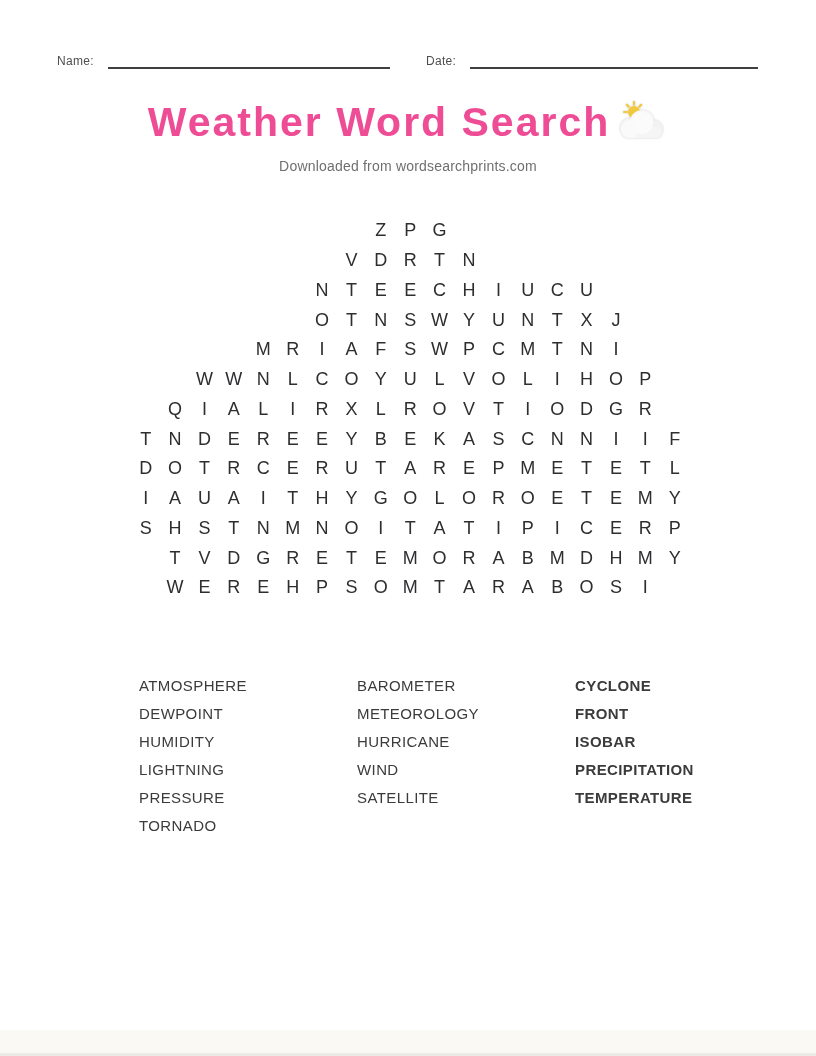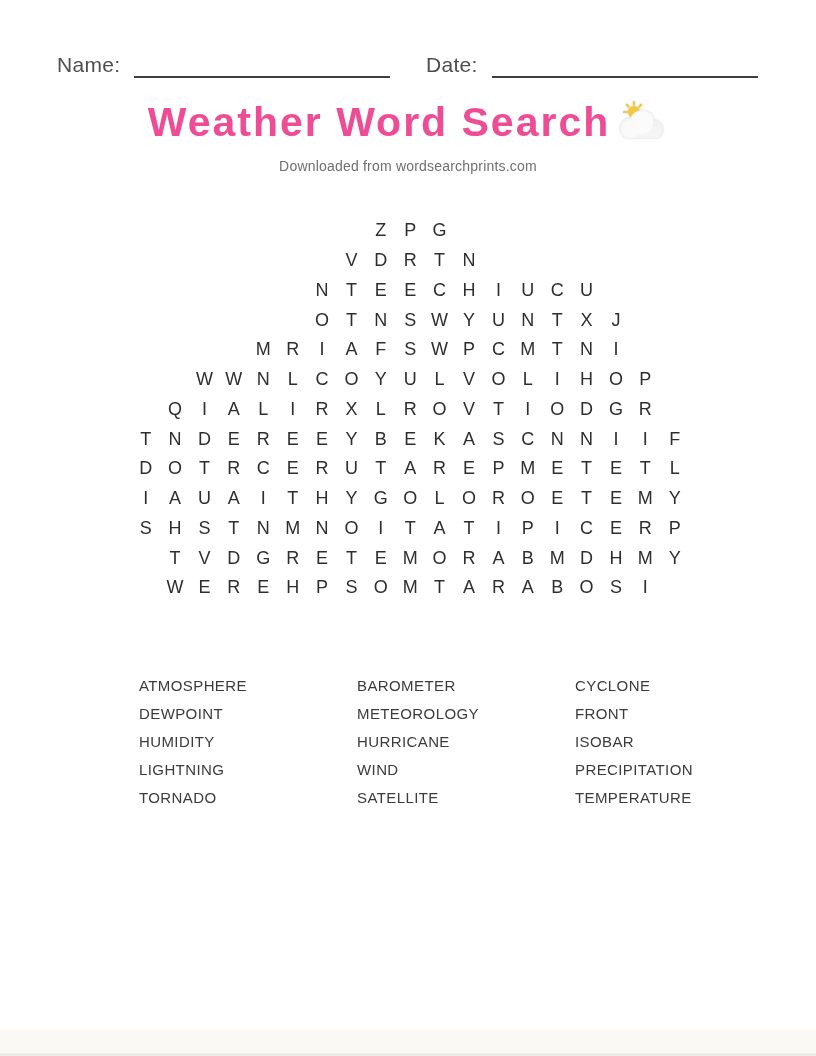--- a/index.html
+++ b/index.html
@@ -11,21 +11,21 @@
     overflow: hidden;
     font-family: "Liberation Sans", sans-serif;
   }
 
   
   .header-row { position: absolute; top: 53px; left: 0; width: 816px; height: 22px; }
   .field { position: absolute; display: flex; align-items: flex-end; }
   .field-name { left: 57px; width: 333px; }
   .field-date { left: 426px; width: 332px; }
   .field-label {
-    font-size: 21px;
+    font-size: 12px;
     color: #4e4e4e;
     letter-spacing: 0.3px;
     padding-bottom: 1px;
     white-space: nowrap;
   }
   .field-line {
     flex: 1;
     border-bottom: 2px solid #3f3f3f;
     margin-left: 14px;
     height: 14px;
@@ -74,21 +74,21 @@
   }
 
   
   .word-list {
     position: absolute;
     left: 119px;
     top: 672px;
     display: flex;
   }
   .word-col { width: 198px; margin-left: 20px; }
-  .word-col:last-child { width: auto; }
+  .word-col:last-child { width: auto; font-weight: bold; }
   .word-item {
     height: 28px;
     line-height: 28px;
     font-size: 15px;
     color: #3b3b3b;
     letter-spacing: 0.4px;
     white-space: nowrap;
   }
 
   
@@ -394,20 +394,21 @@
       <div class="cell">I</div>
       <div class="cell"></div>
     </div>
 
   <div class="word-list">
       <div class="word-col">
         <div class="word-item">ATMOSPHERE</div>
         <div class="word-item">DEWPOINT</div>
         <div class="word-item">HUMIDITY</div>
         <div class="word-item">LIGHTNING</div>
+        <div class="word-item">PRESSURE</div>
         <div class="word-item">TORNADO</div>
       </div>
       <div class="word-col">
         <div class="word-item">BAROMETER</div>
         <div class="word-item">METEOROLOGY</div>
         <div class="word-item">HURRICANE</div>
         <div class="word-item">WIND</div>
         <div class="word-item">SATELLITE</div>
       </div>
       <div class="word-col">

